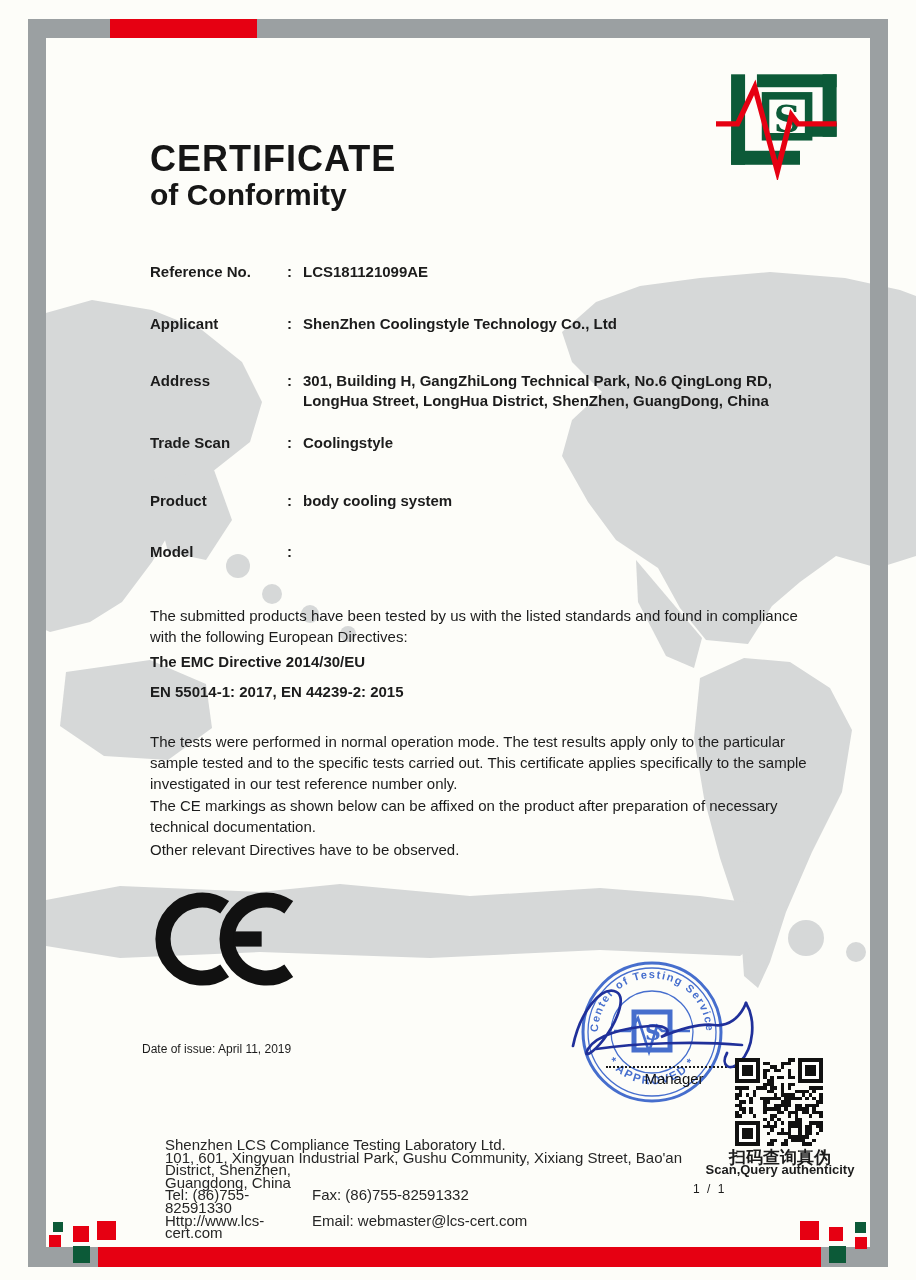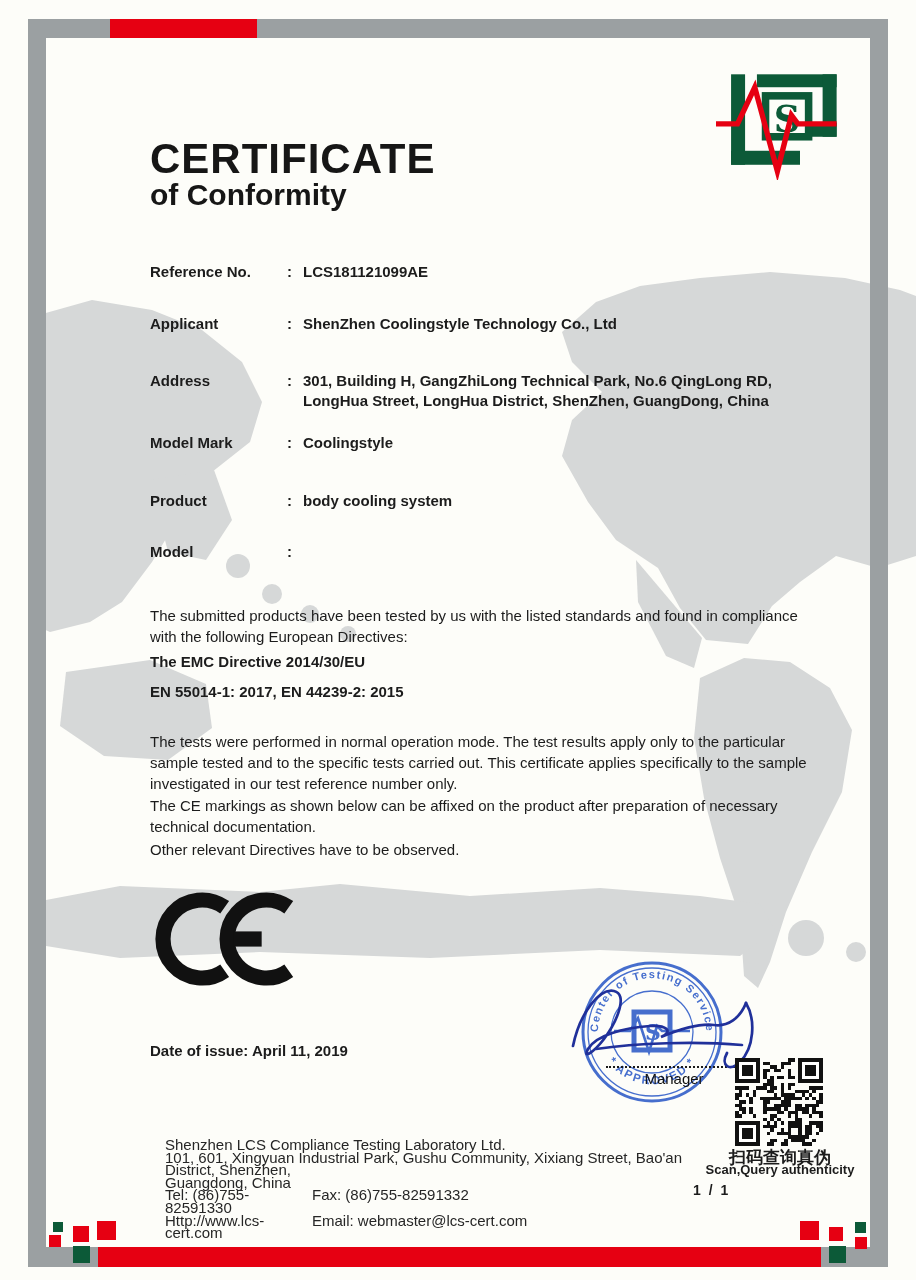--- a/index.html
+++ b/index.html
@@ -13,43 +13,43 @@
   .frame.bottom{left:28px;top:1247px;width:860px;height:20px;}
   .frame.left{left:28px;top:19px;width:18px;height:1248px;}
   .frame.right{left:870px;top:19px;width:18px;height:1248px;}
   .seg{position:absolute;z-index:61;}
   
   .map{position:absolute;left:0;top:0;z-index:1;}
   
   .logo{position:absolute;left:716px;top:72px;z-index:5;}
   
   .title{position:absolute;left:150px;top:138px;z-index:10;}
-  .title .t1{font-size:42px;font-weight:bold;letter-spacing:1px;line-height:42px;color:#161616;text-align:right;}
+  .title .t1{font-size:36px;font-weight:bold;letter-spacing:1px;line-height:42px;color:#161616;text-align:right;}
   .title .t2{font-size:30px;font-weight:bold;line-height:30px;color:#161616;}
   
   .field{position:absolute;left:150px;z-index:10;display:flex;font-size:15px;font-weight:bold;line-height:20px;}
   .field .lbl{width:137px;flex:0 0 137px;}
   .field .col{width:16px;flex:0 0 16px;}
   .field .val{width:485px;}
   
   .para{position:absolute;left:150px;width:658px;font-size:15px;line-height:21px;z-index:10;}
   .para.bold{font-weight:bold;}
   
   .ce{position:absolute;left:148px;top:884px;z-index:10;}
-  .date{position:absolute;left:150px;top:1042px;font-size:15px;font-weight:bold;z-index:10;}
+  .date{position:absolute;left:142px;top:1042px;font-size:12px;font-weight:normal;z-index:10;}
   
   .stamp{position:absolute;left:572px;top:952px;z-index:20;opacity:.88;}
   .sig{position:absolute;left:555px;top:975px;z-index:25;}
   .dotline{position:absolute;left:606px;top:1052px;width:136px;height:14px;border-bottom:2.5px dotted #1a1a1a;z-index:22;}
   .manager{position:absolute;left:612px;top:1070px;width:124px;text-align:center;font-size:15px;color:#111;z-index:22;}
   
   .qr{position:absolute;left:735px;top:1058px;z-index:30;}
   .qr-zh{position:absolute;left:700px;top:1146px;width:160px;text-align:center;font-size:17px;font-weight:bold;z-index:30;}
   .qr-en{position:absolute;left:690px;top:1162px;width:180px;text-align:center;font-size:13px;font-weight:bold;z-index:30;}
-  .pageno{position:absolute;left:693px;top:1182px;font-size:14px;font-weight:bold;letter-spacing:2px;z-index:30;}
+  .pageno{position:absolute;left:693px;top:1182px;font-size:12px;font-weight:normal;letter-spacing:2px;z-index:30;}
   
   .footer{position:absolute;left:165px;top:1139px;width:560px;font-size:15px;line-height:12.6px;z-index:10;color:#262626;}
   .footer .row{display:flex;}
   .footer .c1{width:147px;flex:0 0 147px;}
 </style>
 </head>
 <body>
 
 <div class="page">
 
@@ -103,21 +103,21 @@
     <span class="lbl">Applicant</span>
     <span class="col">:</span>
     <span class="val">ShenZhen Coolingstyle Technology Co., Ltd</span>
   </div>
   <div class="field" style="top:371px">
     <span class="lbl">Address</span>
     <span class="col">:</span>
     <span class="val">301, Building H, GangZhiLong Technical Park, No.6 QingLong RD, LongHua Street, LongHua District, ShenZhen, GuangDong, China</span>
   </div>
   <div class="field" style="top:433px">
-    <span class="lbl">Model Mark</span>
+    <span class="lbl">Trade Scan</span>
     <span class="col">:</span>
     <span class="val">Coolingstyle</span>
   </div>
   <div class="field" style="top:491px">
     <span class="lbl">Product</span>
     <span class="col">:</span>
     <span class="val">body cooling system</span>
   </div>
   <div class="field" style="top:542px">
     <span class="lbl">Model</span>

